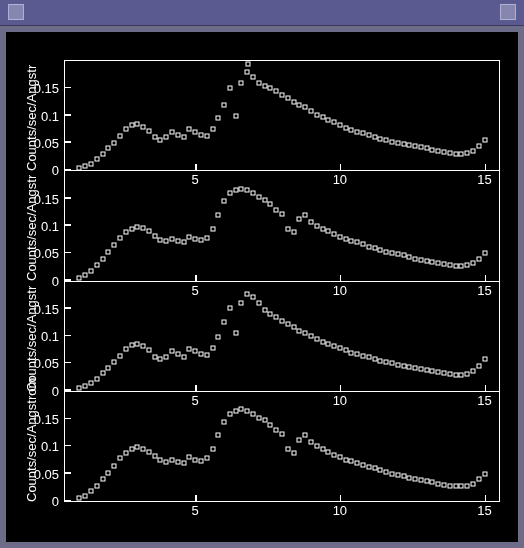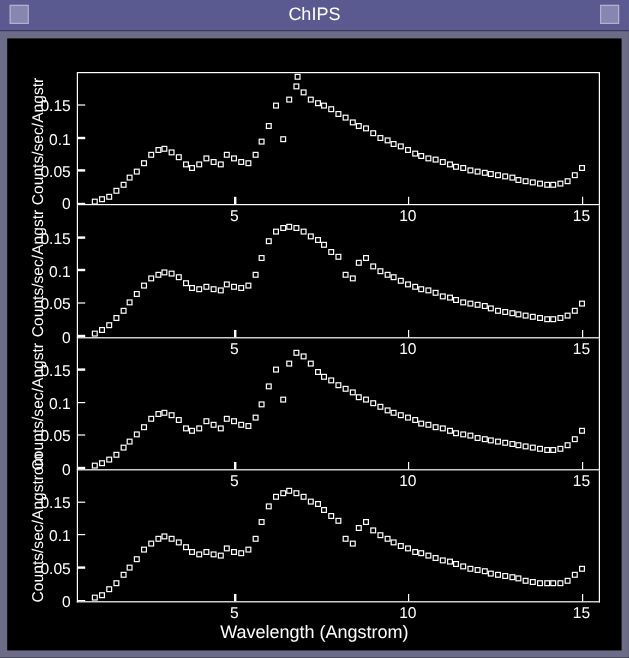--- a/index.html
+++ b/index.html
@@ -133,21 +133,20 @@
     transform: translate(-50%, 50%);
   }
 </style>
 </head>
 <body>
 
 <div class="window">
 
   <div class="titlebar">
     <div class="wm-btn wm-left"></div>
-    <div class="title">ChIPS</div>
     <div class="wm-btn wm-right"></div>
   </div>
 
   <div class="plot-area">
 
     <div class="ylabels">
 
     <div class="yl" style="left: 14px; top: 25%;">Counts/sec/Angstr</div>
         <div class="yl" style="left: 14px; top: 50%;">Counts/sec/Angstr</div>
         <div class="yl" style="left: 14px; top: 75%;">Counts/sec/Angstr</div>
@@ -516,15 +515,14 @@
           <div class="marker" style="left: 88.6667%; bottom: 14%;"></div>
           <div class="marker" style="left: 90%; bottom: 13.5%;"></div>
           <div class="marker" style="left: 91.3333%; bottom: 13.5%;"></div>
           <div class="marker" style="left: 92.6667%; bottom: 14%;"></div>
           <div class="marker" style="left: 94%; bottom: 16%;"></div>
           <div class="marker" style="left: 95.3333%; bottom: 20%;"></div>
           <div class="marker" style="left: 96.6667%; bottom: 25%;"></div>
         </div>
       </div>
 
-    <div class="xlabel">Wavelength (Angstrom)</div>
   </div>
 </div>
 
 </body></html>

